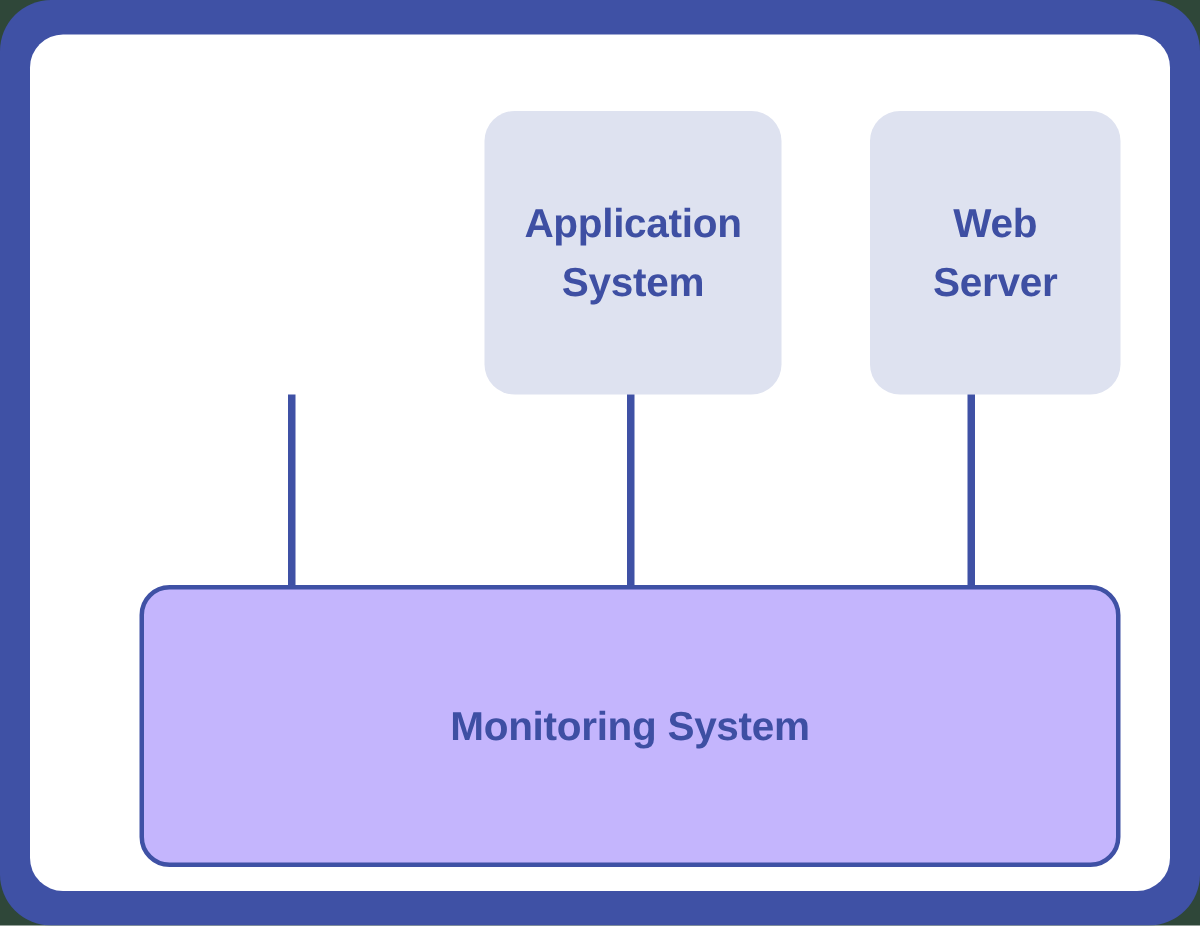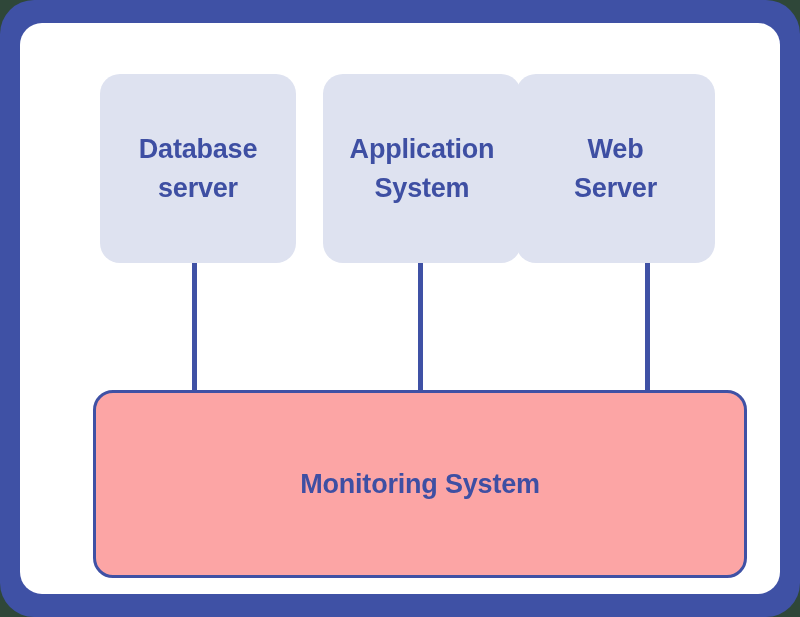--- a/index.html
+++ b/index.html
@@ -52,21 +52,21 @@
     font-size: 27px;
     font-weight: bold;
     line-height: 1.42;
     text-align: center;
     letter-spacing: -0.2px;
     white-space: pre-line;
   }
 
   #card-database  { left: 80px;  width: 196px; }
   #card-application { left: 303px; width: 198px; }
-  #card-web       { left: 496px; width: 199px; }
+  #card-web       { left: 560px; width: 167px; }
 
   
   .connector {
     position: absolute;
     top: 240px;
     width: 5px;
     height: 129px;
     background: #3f51a5;
   }
   #connector-database    { left: 172px; }
@@ -76,43 +76,39 @@
   
   #monitoring-system {
     position: absolute;
     left: 73px;
     top: 367px;
     width: 654px;
     height: 188px;
     box-sizing: border-box;
     border: 3px solid #3f51a5;
     border-radius: 20px;
-    background: #fca5a5;
+    background: #c4b5fd;
     display: flex;
     align-items: center;
     justify-content: center;
   }
   #monitoring-system .box-label {
     color: #3e4fa3;
     font-size: 27px;
     font-weight: bold;
     letter-spacing: -0.2px;
     text-align: center;
   }
 </style>
 </head>
 <body>
 
 <div id="diagram-root">
   <div id="canvas">
 
-    <div class="server-card" id="card-database">
-      <span class="card-label">Database
-server</span>
-    </div>
 
     <div class="server-card" id="card-application">
       <span class="card-label">Application
 System</span>
     </div>
 
     <div class="server-card" id="card-web">
       <span class="card-label">Web
 Server</span>
     </div>

